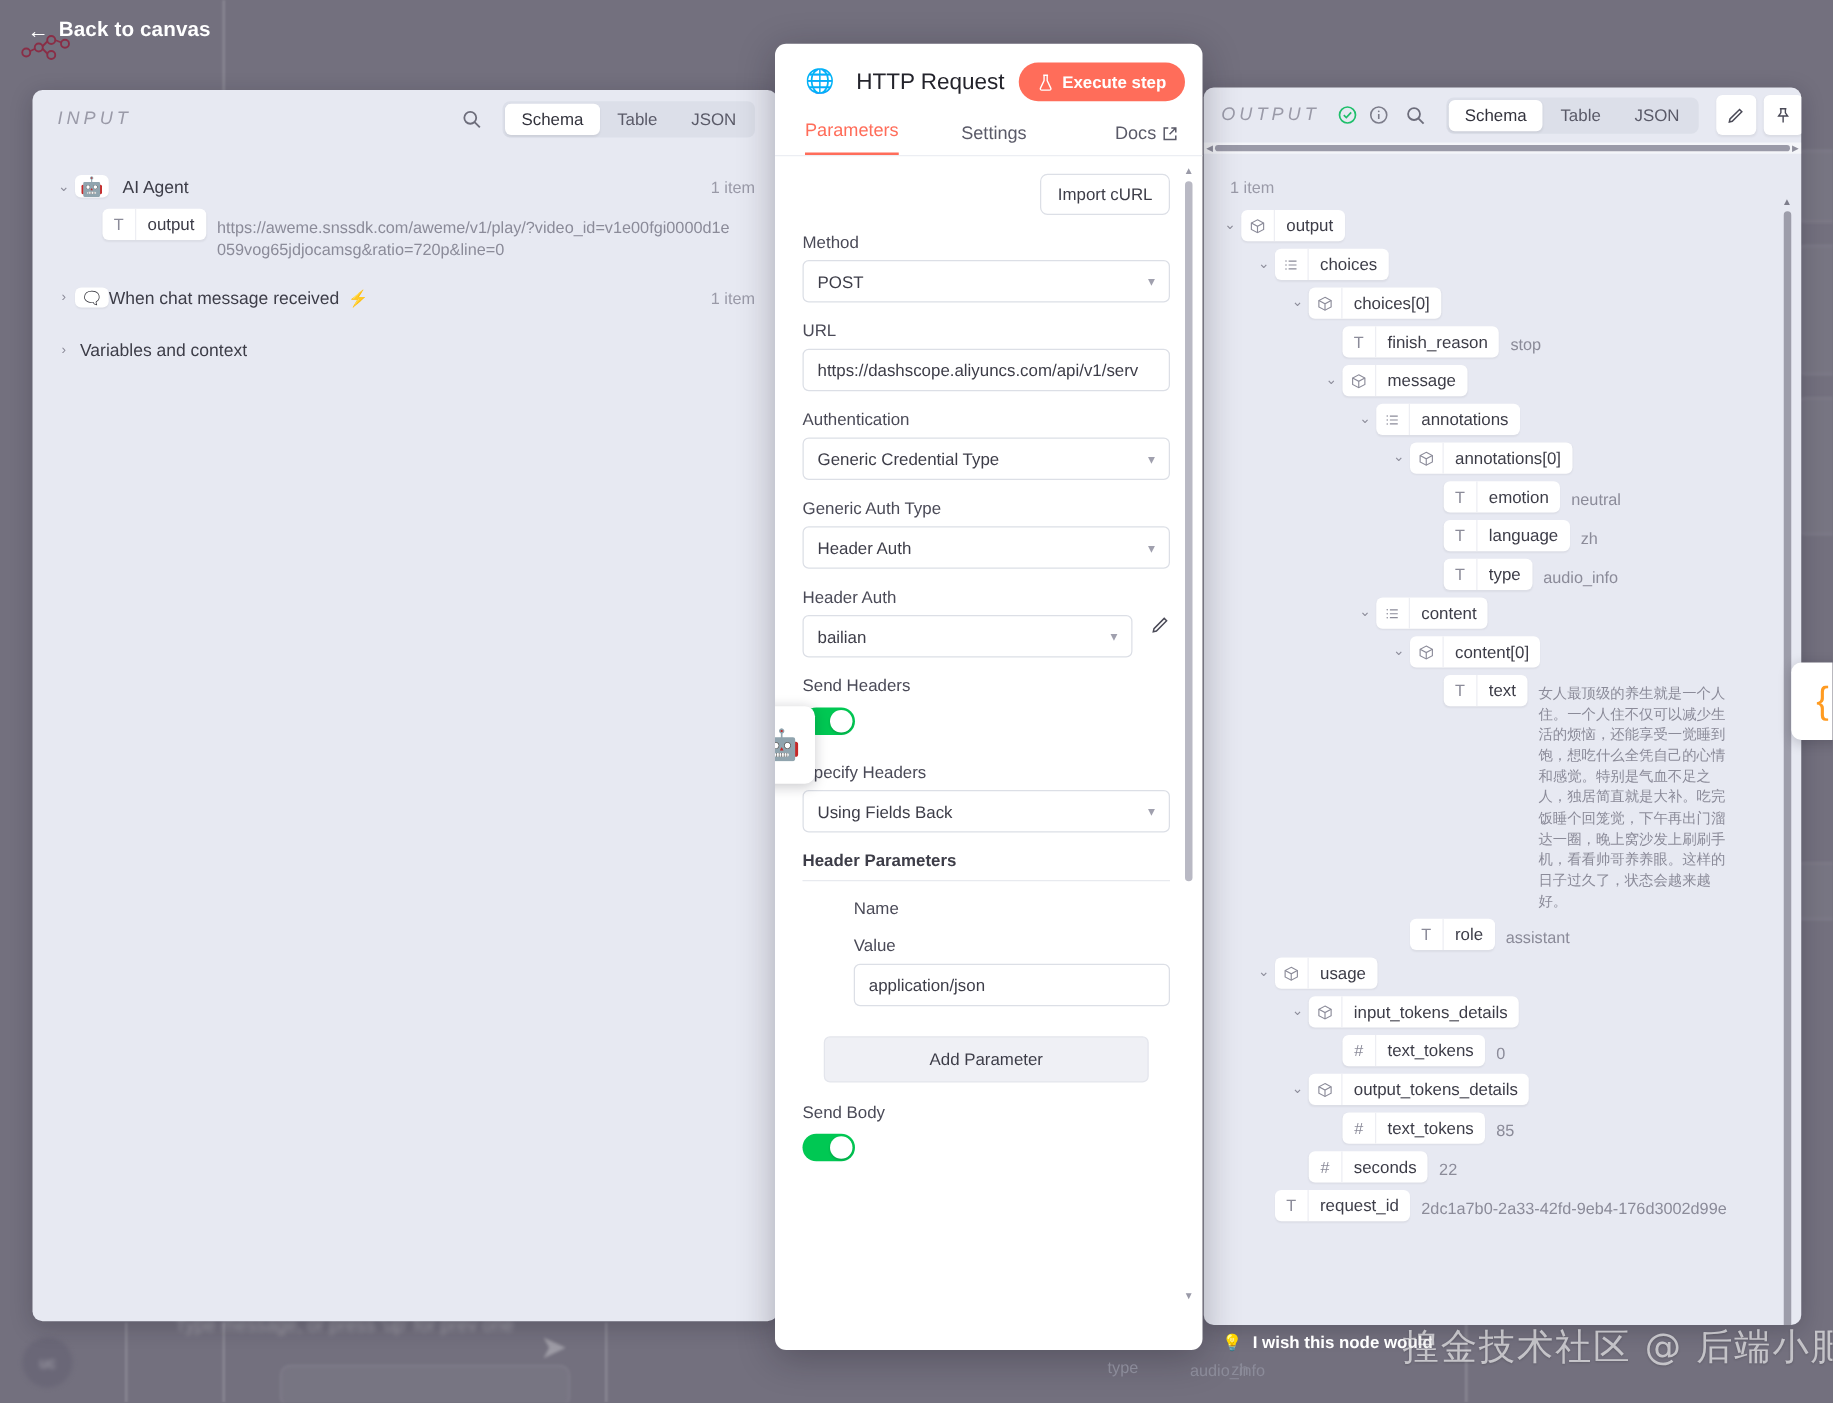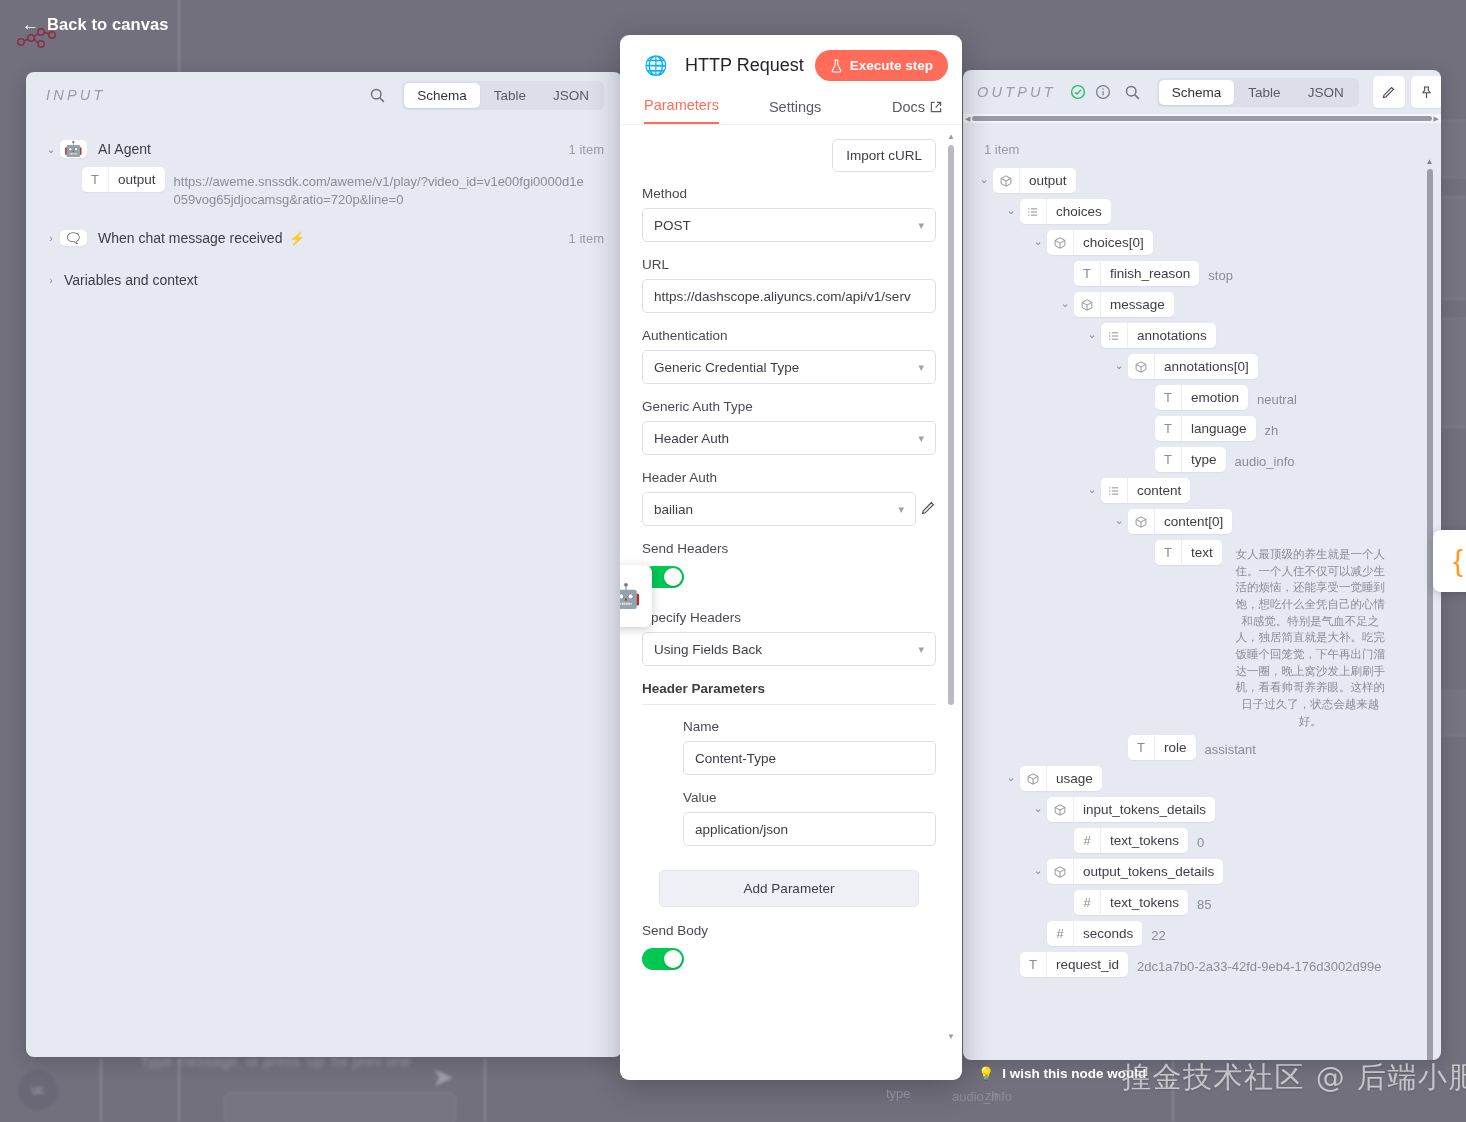--- a/index.html
+++ b/index.html
@@ -192,21 +192,21 @@
   }
   .f-label { font-size: 13.5px; color: #4a4a57; margin-bottom: 7px; }
   .f-group { margin-bottom: 15px; }
   .f-select, .f-input {
     width: 100%; height: 34px;
     border: 1px solid #dcdfe6; border-radius: 5px; background: #fff;
     display: flex; align-items: center;
     padding: 0 11px; font-size: 13.5px; color: #3d3d48;
   }
   .f-select .chev { margin-left: auto; color: #a0a0ae; font-size: 11px; }
-  .f-row { display: flex; align-items: center; gap: 4px; }
+  .f-row { display: flex; gap: 14px; }
   .f-row .f-select { flex: 1; }
   .pencil { color: #5a5a68; font-size: 15px; }
   .f-input .val { overflow: hidden; white-space: nowrap; }
 
   .toggle {
     width: 42px; height: 22px; border-radius: 11px; position: relative;
     background: #86868f;
   }
   .toggle.on { background: #00c853; }
   .toggle .knob {
@@ -345,21 +345,21 @@
           <span class="chip-lbl">output</span>
         </span>
         <span class="row-val wide">https://aweme.snssdk.com/aweme/v1/play/?video_id=v1e00fgi0000d1e059vog65jdjocamsg&amp;ratio=720p&amp;line=0</span>
       </div>
 
       <div class="row" style="align-items:center;margin-top:12px;">
         <span class="caret" style="padding-top:0;">›</span>
         <span class="chip">
           <span class="chip-ico" style="border-right:none;font-size:14px;color:#23232b;">🗨</span>
         </span>
-        <span style="font-size:14px;color:#3d3d48;padding:0 0 0 11px;">When chat message received</span>
+        <span style="font-size:14px;color:#3d3d48;padding:0 0 0 0;">When chat message received</span>
         <span class="bolt" style="padding-top:0;">⚡</span>
         <span class="item-count" style="margin-left:auto;">1 item</span>
       </div>
 
       <div class="row" style="align-items:center;margin-top:12px;">
         <span class="caret" style="padding-top:0;">›</span>
         <span style="font-size:14px;color:#3d3d48;padding-left:4px;">Variables and context</span>
       </div>
     </div>
   </div>
@@ -549,21 +549,21 @@
             </span>
             <span class="chip-lbl">content[0]</span>
           </span>
         </div>
         <div class="row" style="padding-left: 162px;">
           <span class="caret empty"></span>
           <span class="chip">
             <span class="chip-ico">T</span>
             <span class="chip-lbl">text</span>
           </span>
-          <span class="row-val narrow cn" style="font-size: 11.5px; line-height: 1.45; text-align: center;">女人最顶级的养生就是一个人住。一个人住不仅可以减少生活的烦恼，还能享受一觉睡到饱，想吃什么全凭自己的心情和感觉。特别是气血不足之人，独居简直就是大补。吃完饭睡个回笼觉，下午再出门溜达一圈，晚上窝沙发上刷刷手机，看看帅哥养养眼。这样的日子过久了，状态会越来越好。</span>
+          <span class="row-val narrow cn" style="font-size: 11.5px; line-height: 1.45;">女人最顶级的养生就是一个人住。一个人住不仅可以减少生活的烦恼，还能享受一觉睡到饱，想吃什么全凭自己的心情和感觉。特别是气血不足之人，独居简直就是大补。吃完饭睡个回笼觉，下午再出门溜达一圈，晚上窝沙发上刷刷手机，看看帅哥养养眼。这样的日子过久了，状态会越来越好。</span>
         </div>
         <div class="row" style="padding-left: 135px;">
           <span class="caret empty"></span>
           <span class="chip">
             <span class="chip-ico">T</span>
             <span class="chip-lbl">role</span>
           </span>
           <span class="row-val wide">assistant</span>
         </div>
         <div class="row" style="padding-left: 27px;">
@@ -734,23 +734,20 @@
         <div class="f-select">
           <span>Using Fields Back</span>
           <span class="chev">▾</span>
         </div>
       </div>
 
       <div class="section-title">Header Parameters</div>
       <div class="indent">
         <div class="f-group">
           <div class="f-label">Name</div>
-          <div class="f-input">
-            <span class="val">Content-Type</span>
-          </div>
         </div>
         <div class="f-group">
           <div class="f-label">Value</div>
           <div class="f-input">
             <span class="val">application/json</span>
           </div>
         </div>
       </div>
       <button class="add-param">Add Parameter</button>
 

